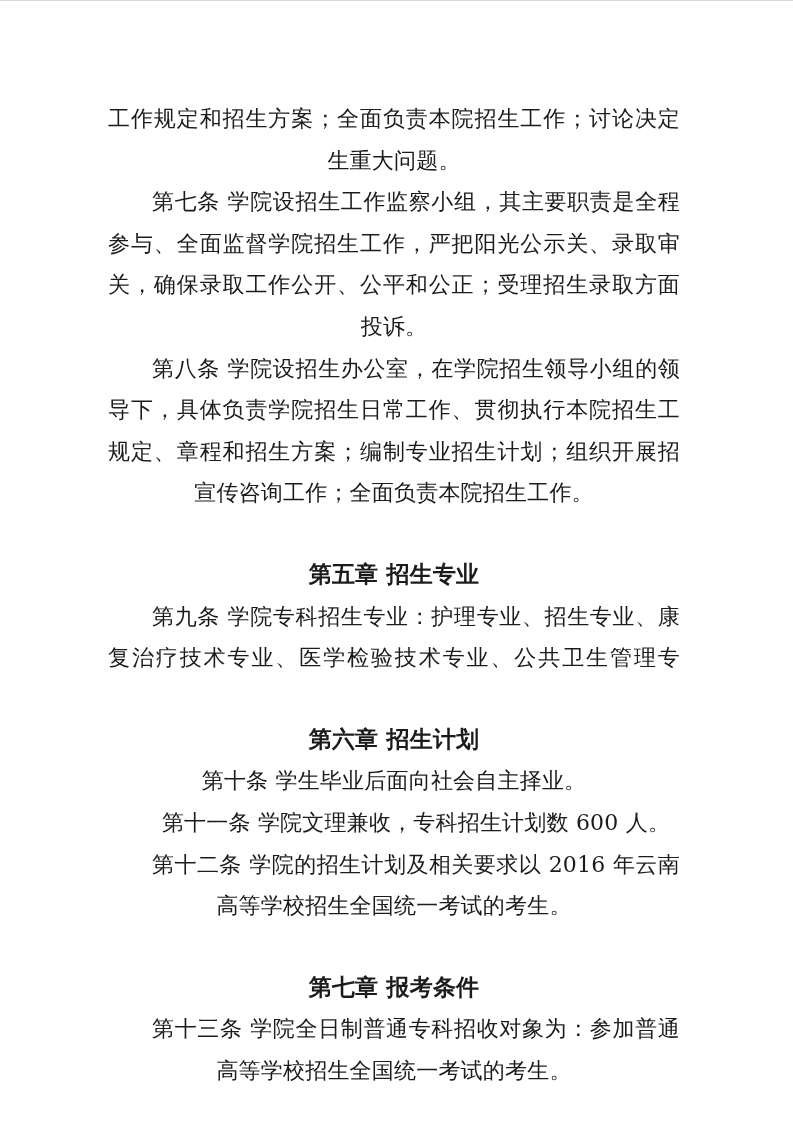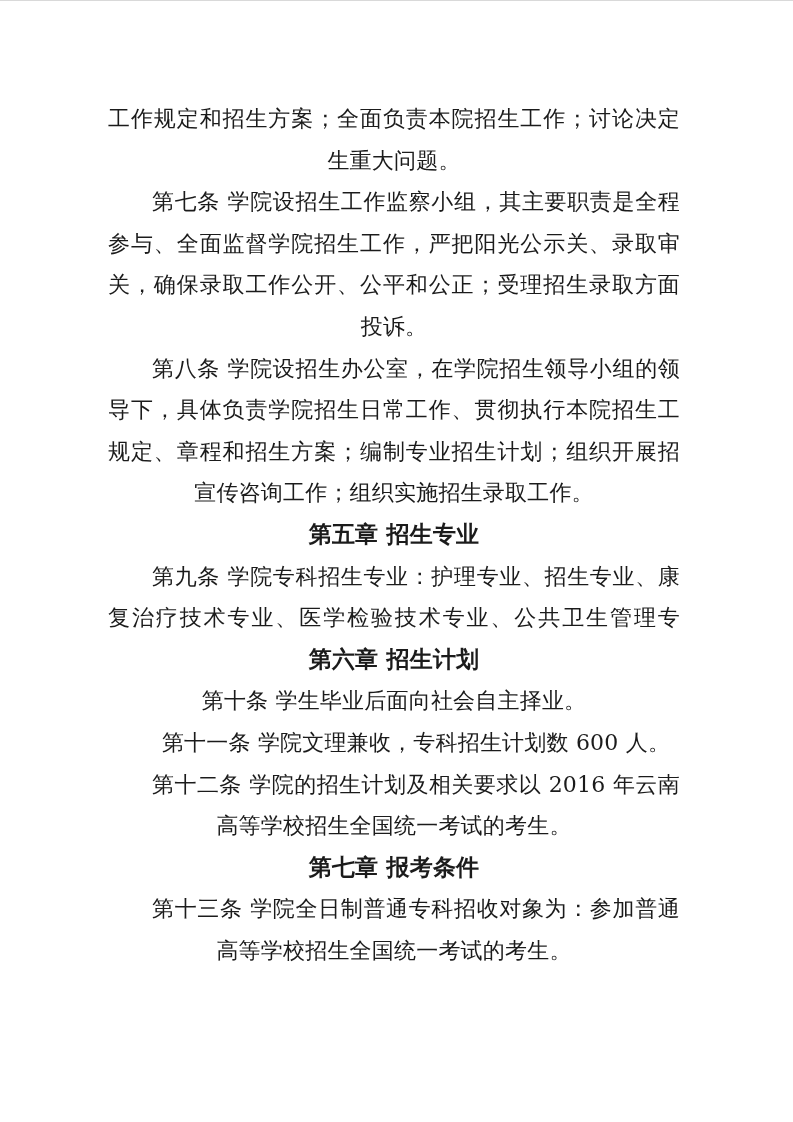--- a/index.html
+++ b/index.html
@@ -37,37 +37,38 @@
   }
   .line.indent {
     text-indent: 44px;
   }
   .line.heading {
     text-align: center;
     text-align-last: center;
     font-family: "DejaVu Sans", "Liberation Sans", sans-serif;
     font-weight: bold;
     font-size: 23px;
+    margin-top: 40px;
   }
 </style>
 </head>
 <body>
 
 <div class="page" style="--page-bg: #ffffff; --text-color: #1b1b1b;">
   <div class="content">
       <div class="line fill">工作规定和招生方案；全面负责本院招生工作；讨论决定招</div>
       <div class="line plain">生重大问题。</div>
       <div class="line indent fill">第七条 学院设招生工作监察小组，其主要职责是全程</div>
       <div class="line fill">参与、全面监督学院招生工作，严把阳光公示关、录取审核</div>
       <div class="line fill">关，确保录取工作公开、公平和公正；受理招生录取方面的</div>
       <div class="line plain">投诉。</div>
       <div class="line indent fill">第八条 学院设招生办公室，在学院招生领导小组的领</div>
       <div class="line fill">导下，具体负责学院招生日常工作、贯彻执行本院招生工作</div>
       <div class="line fill">规定、章程和招生方案；编制专业招生计划；组织开展招生</div>
-      <div class="line plain">宣传咨询工作；组织实施招生录取工作。</div>
+      <div class="line plain">宣传咨询工作；全面负责本院招生工作。</div>
       <div class="line heading">第五章 招生专业</div>
       <div class="line indent fill">第九条 学院专科招生专业：护理专业、招生专业、康</div>
       <div class="line fill">复治疗技术专业、医学检验技术专业、公共卫生管理专业。</div>
       <div class="line heading">第六章 招生计划</div>
       <div class="line plain">第十条 学生毕业后面向社会自主择业。</div>
       <div class="line indent plain">第十一条 学院文理兼收，专科招生计划数 600 人。</div>
       <div class="line indent fill">第十二条 学院的招生计划及相关要求以 2016 年云南省</div>
       <div class="line plain">高等学校招生全国统一考试的考生。</div>
       <div class="line heading">第七章 报考条件</div>
       <div class="line indent fill">第十三条 学院全日制普通专科招收对象为：参加普通</div>

